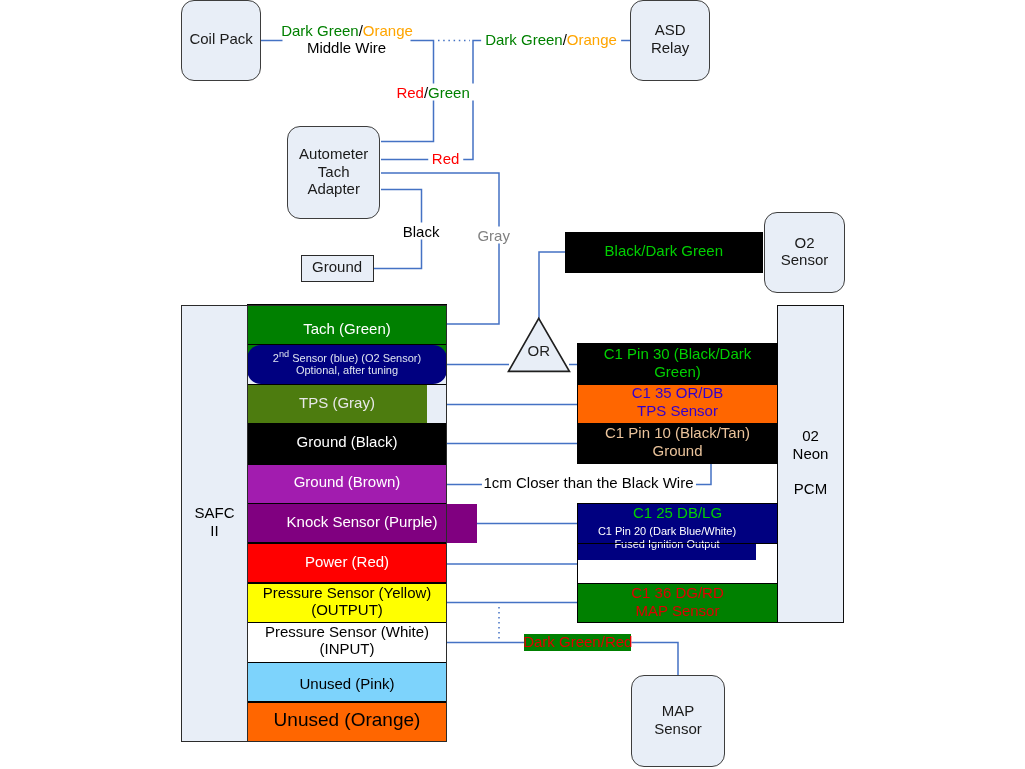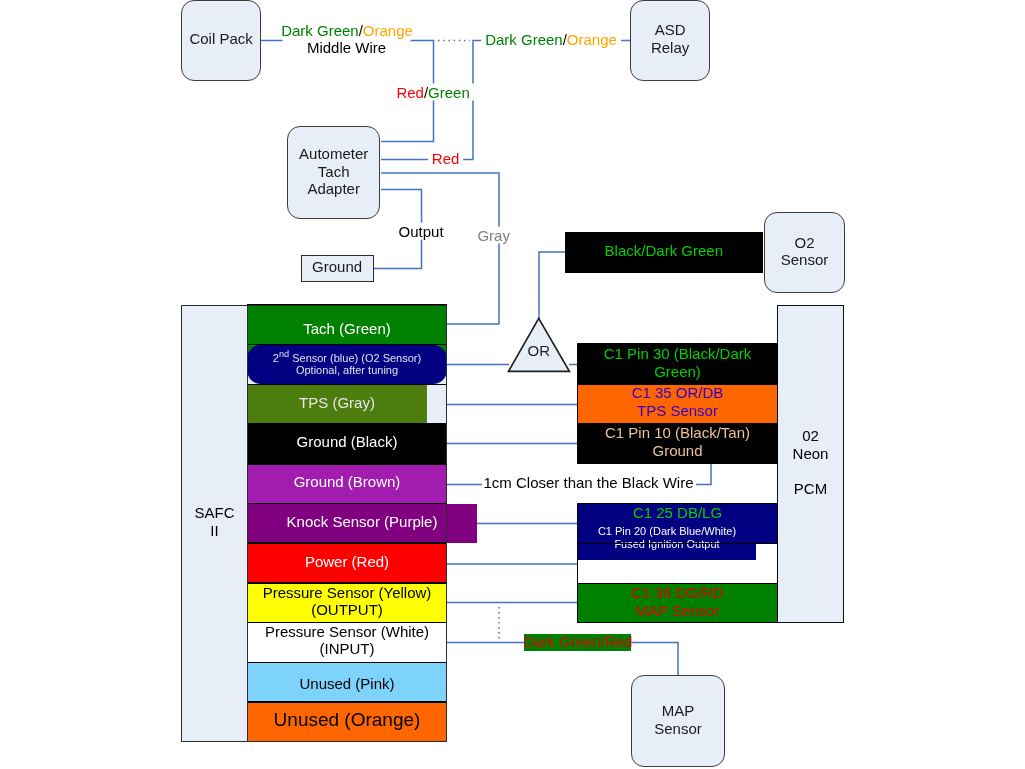--- a/index.html
+++ b/index.html
@@ -187,18 +187,18 @@
         <span style="position: relative; top: -0.5px;">Dark Green/Red</span>
       </div>
     </div>
 
   <div id="wire-labels">
       <div style="position: absolute; left: 347px; top: 30.3px; transform: translate(-50%, -50%); font-size: 15px; line-height: 15px; white-space: nowrap; background: rgb(255, 255, 255); padding: 1px 4px;"><span style="color: rgb(0, 128, 0);">Dark Green</span><span style="color: rgb(0, 0, 0);">/</span><span style="color: rgb(255, 165, 0);">Orange</span></div>
       <div style="position: absolute; left: 346.5px; top: 47px; transform: translate(-50%, -50%); font-size: 15px; line-height: 15px; white-space: nowrap; background: rgb(255, 255, 255); padding: 1px 4px;"><span style="color: rgb(0, 0, 0);">Middle Wire</span></div>
       <div style="position: absolute; left: 551px; top: 39px; transform: translate(-50%, -50%); font-size: 15px; line-height: 15px; white-space: nowrap; background: rgb(255, 255, 255); padding: 1px 4px;"><span style="color: rgb(0, 128, 0);">Dark Green</span><span style="color: rgb(0, 0, 0);">/</span><span style="color: rgb(255, 165, 0);">Orange</span></div>
       <div style="position: absolute; left: 433.1px; top: 91.8px; transform: translate(-50%, -50%); font-size: 15px; line-height: 15px; white-space: nowrap; background: rgb(255, 255, 255); padding: 1px 4px;"><span style="color: rgb(255, 0, 0);">Red</span><span style="color: rgb(0, 0, 0);">/</span><span style="color: rgb(0, 128, 0);">Green</span></div>
       <div style="position: absolute; left: 445.6px; top: 158.4px; transform: translate(-50%, -50%); font-size: 15px; line-height: 15px; white-space: nowrap; background: rgb(255, 255, 255); padding: 1px 4px;"><span style="color: rgb(255, 0, 0);">Red</span></div>
-      <div style="position: absolute; left: 421.1px; top: 230.6px; transform: translate(-50%, -50%); font-size: 15px; line-height: 15px; white-space: nowrap; background: rgb(255, 255, 255); padding: 1px 4px;"><span style="color: rgb(0, 0, 0);">Output</span></div>
+      <div style="position: absolute; left: 421.1px; top: 230.6px; transform: translate(-50%, -50%); font-size: 15px; line-height: 15px; white-space: nowrap; background: rgb(255, 255, 255); padding: 1px 4px;"><span style="color: rgb(0, 0, 0);">Black</span></div>
       <div style="position: absolute; left: 493.7px; top: 235.1px; transform: translate(-50%, -50%); font-size: 15px; line-height: 15px; white-space: nowrap; background: rgb(255, 255, 255); padding: 1px 4px;"><span style="color: rgb(128, 128, 128);">Gray</span></div>
       <div style="position: absolute; left: 588.5px; top: 482.4px; transform: translate(-50%, -50%); font-size: 15px; line-height: 15px; white-space: nowrap; background: rgb(255, 255, 255); padding: 1px 2px;"><span style="color: rgb(0, 0, 0);">1cm Closer than the Black Wire</span></div>
     </div>
 
 </div>
 
 </body></html>

